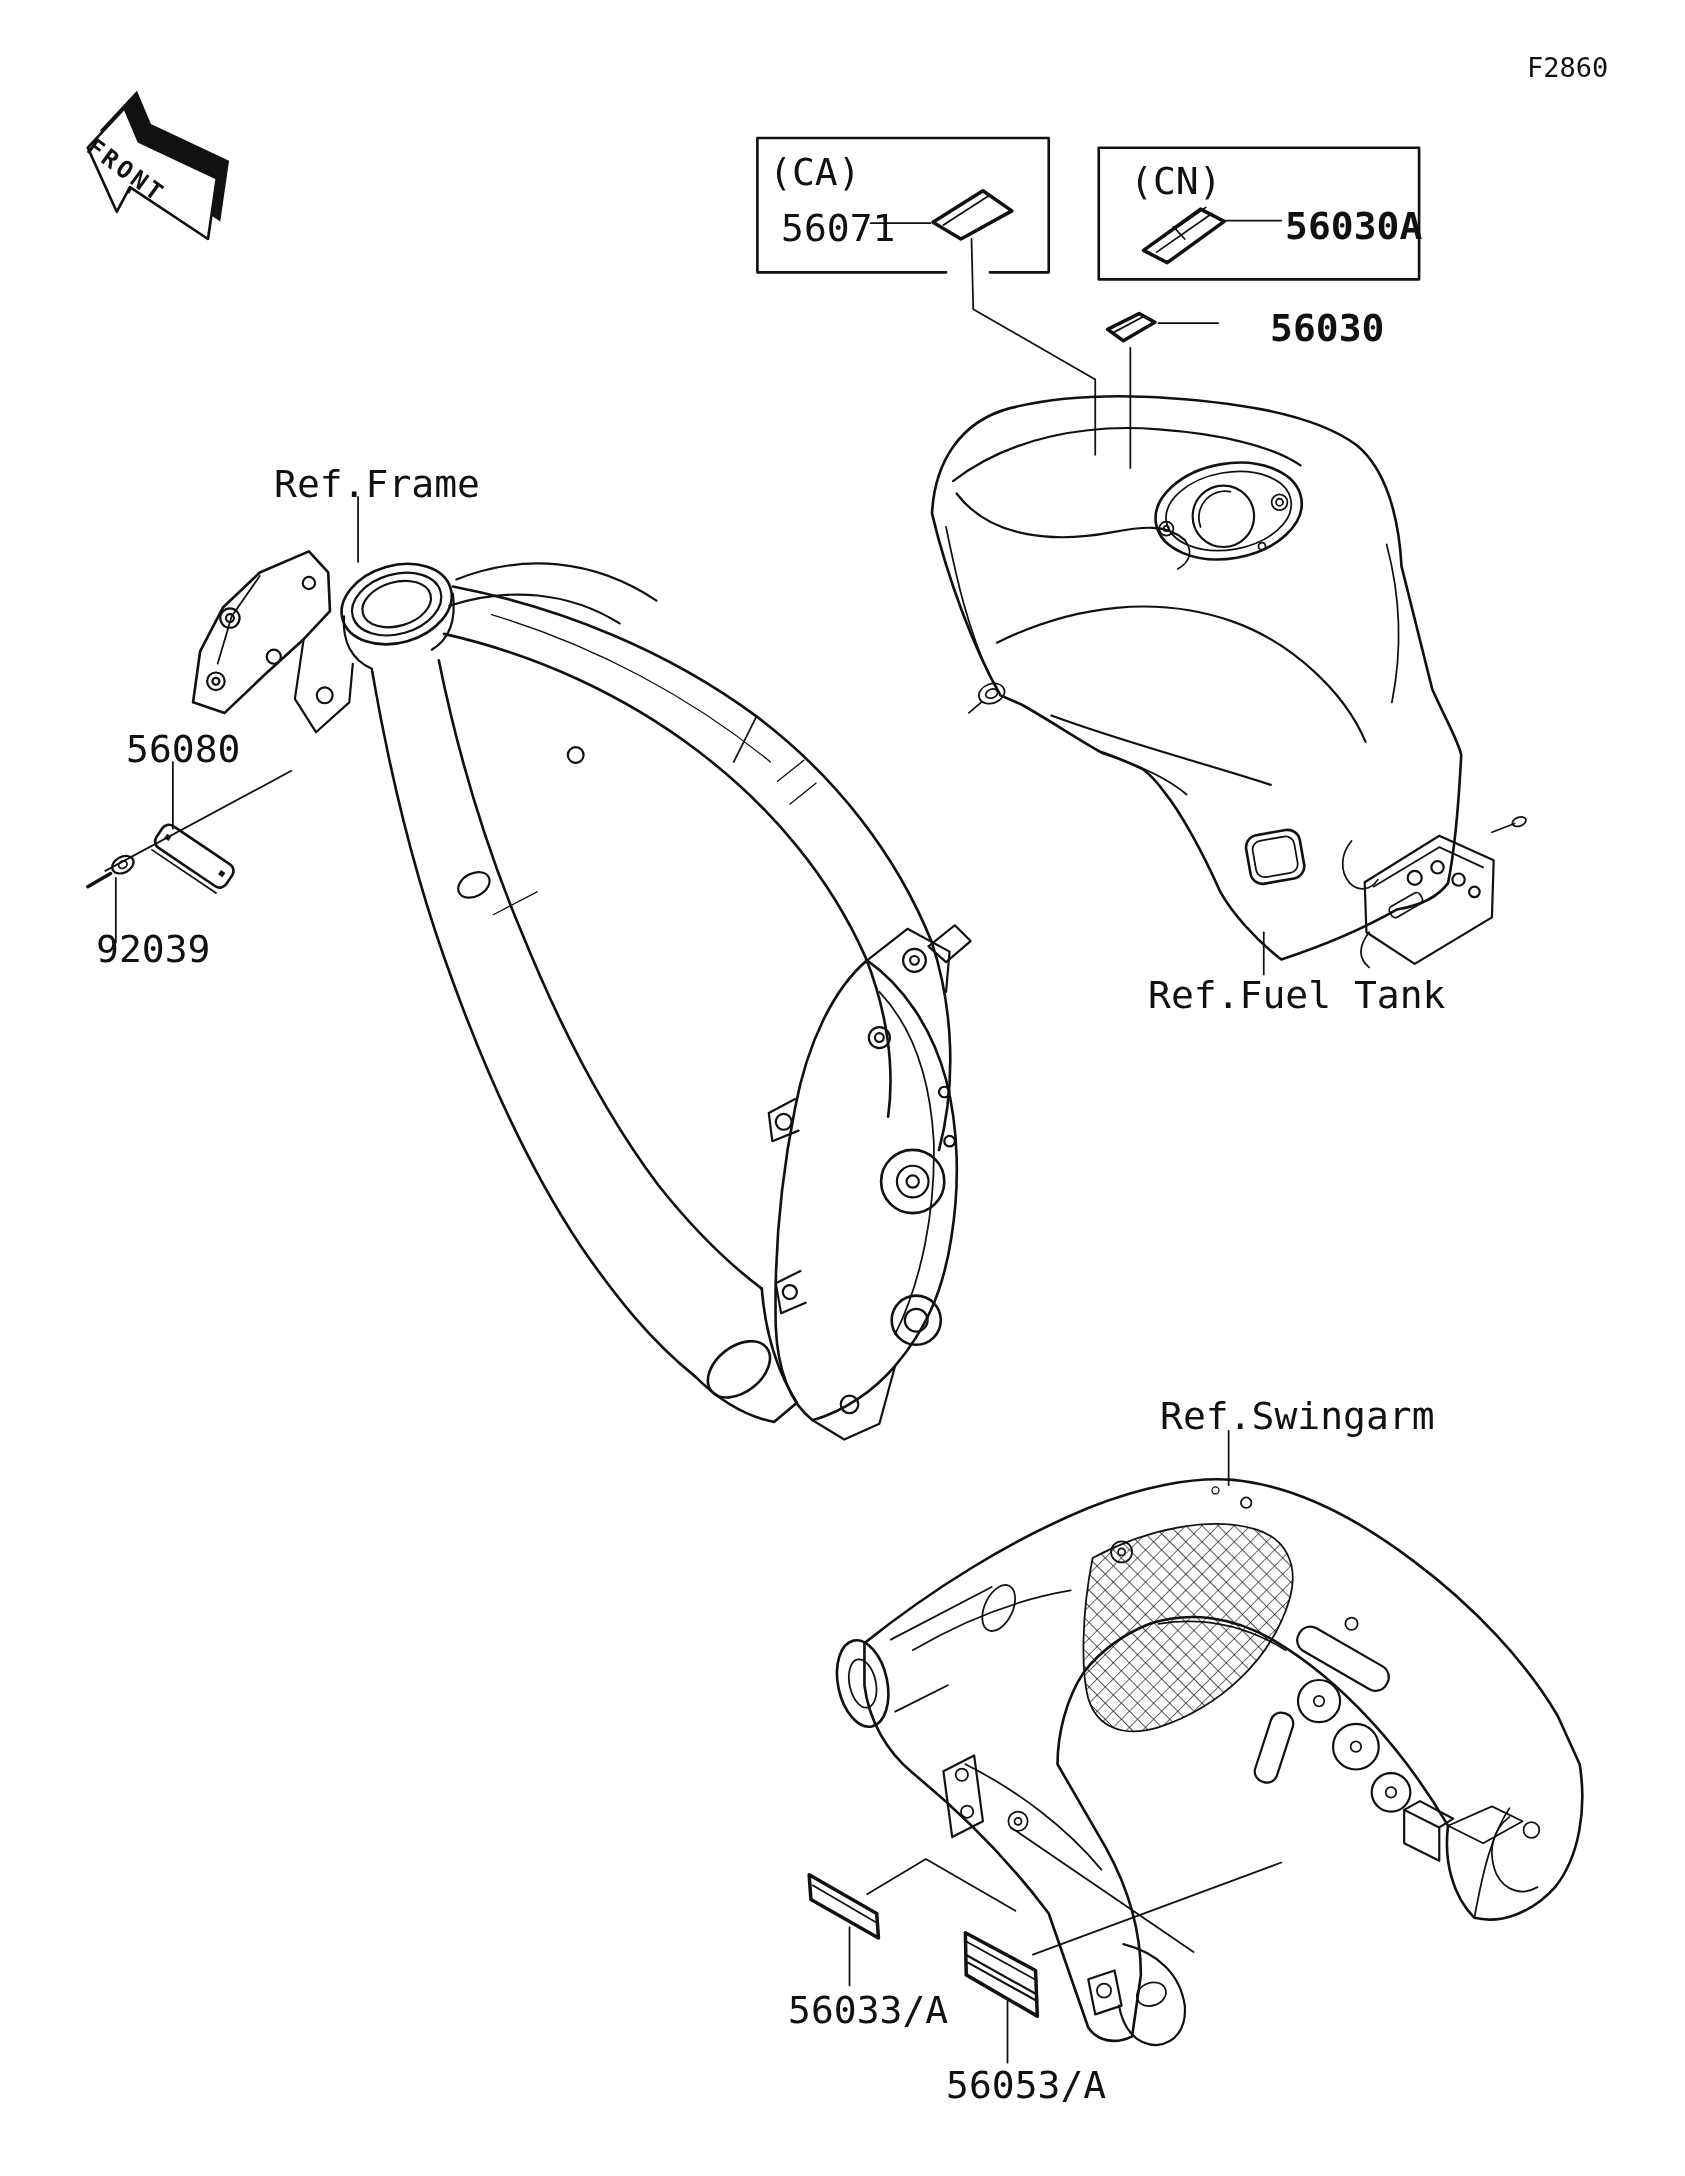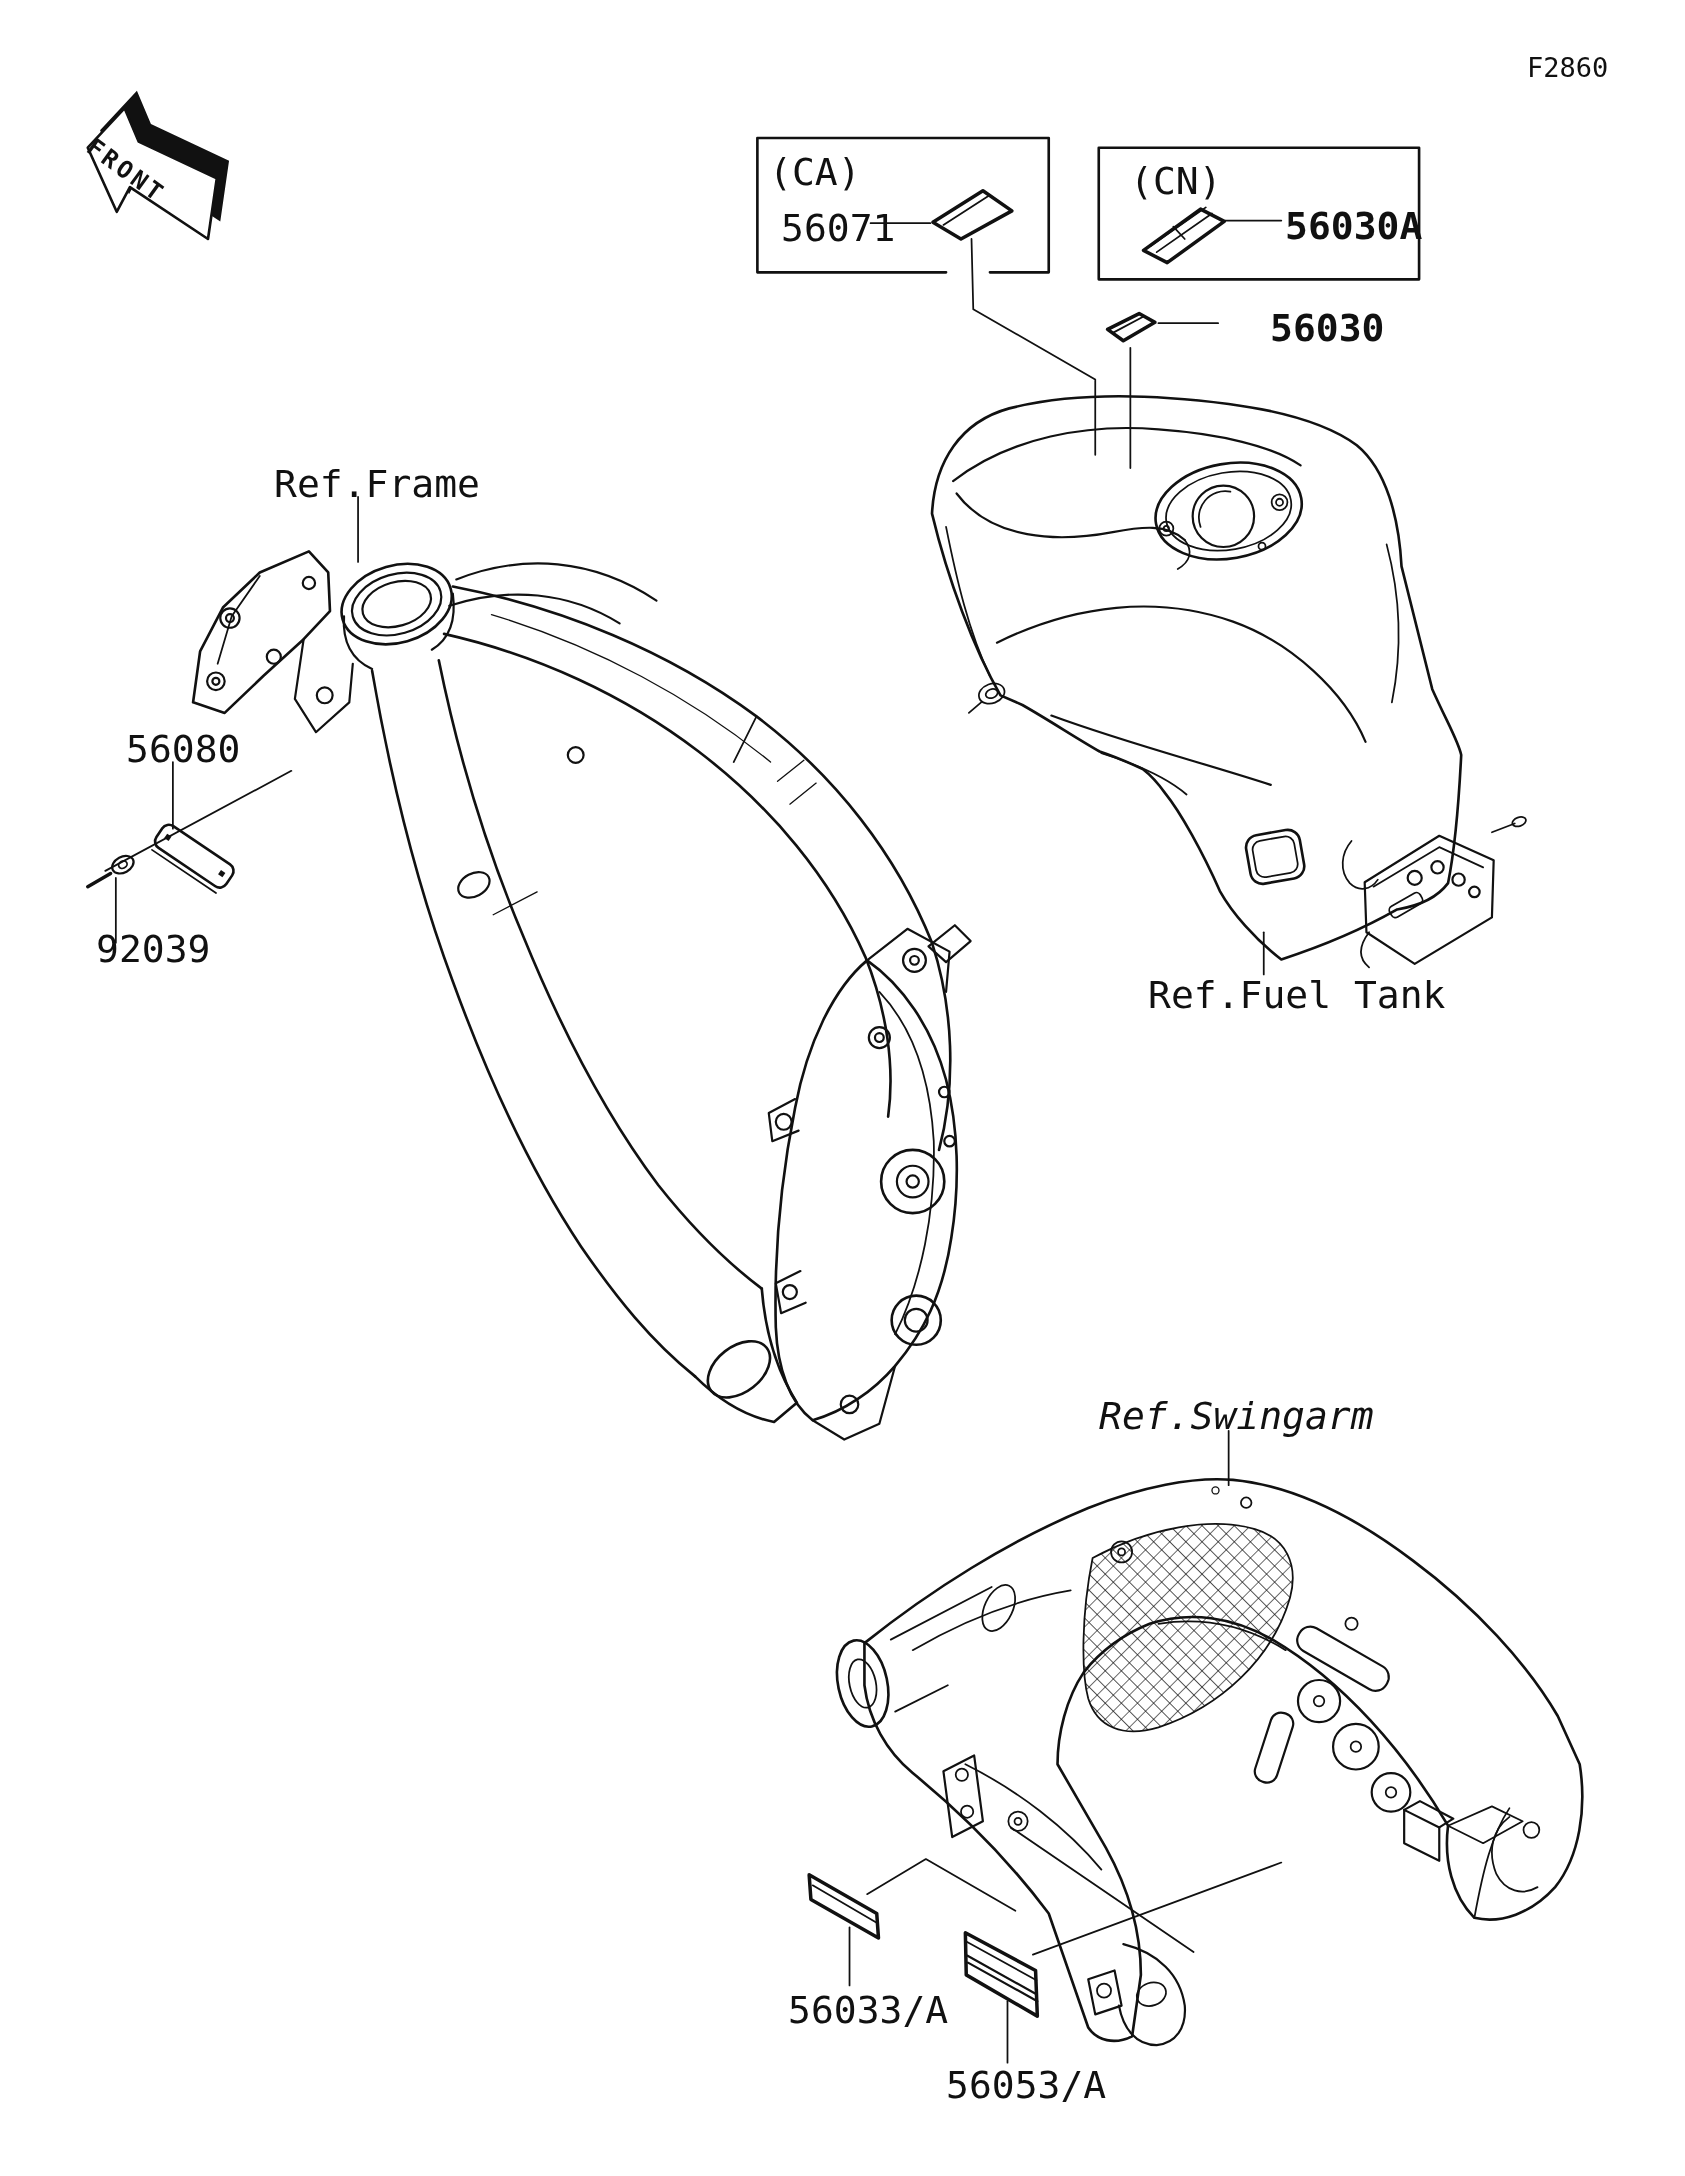--- a/index.html
+++ b/index.html
@@ -272,19 +272,19 @@
   <div class="t" style="left:1270px;top:309px;font-weight:bold;">56030</div>
 
   <div class="t" style="left:274px;top:465px;">Ref.Frame</div>
 
   <div class="t" style="left:126px;top:730px;">56080</div>
 
   <div class="t" style="left:72px;top:930px;margin-left:24px;">92039</div>
 
   <div class="t" style="left:1148px;top:976px;">Ref.Fuel Tank</div>
 
-  <div class="t" style="left:1099px;top:1397px;font-style:italic;">Ref.Swingarm</div>
+  <div class="t" style="left:1160px;top:1397px;">Ref.Swingarm</div>
 
   <div class="t" style="left:788px;top:1991px;">56033/A</div>
 
   <div class="t" style="left:946px;top:2066px;">56053/A</div>
 </div>
 
 
 </body></html>

